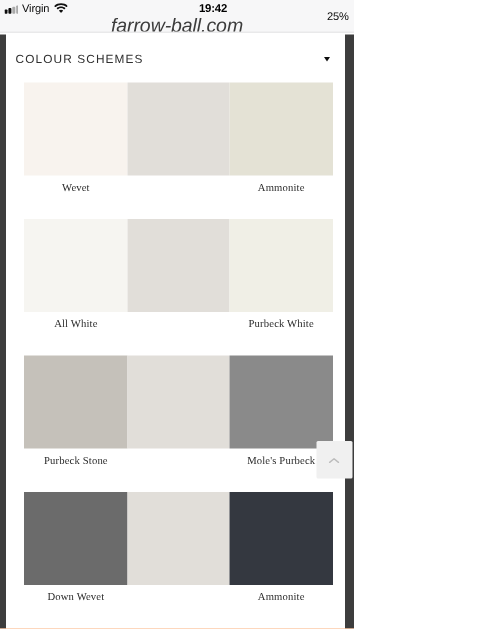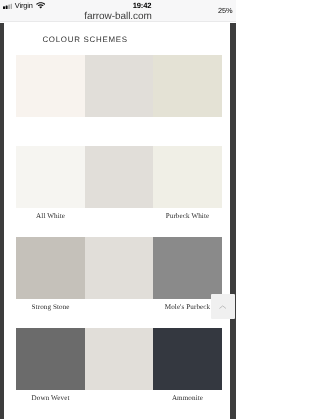--- a/index.html
+++ b/index.html
@@ -14,31 +14,31 @@
   .statusbar{position:absolute;left:0;top:0;width:236px;height:11px;}
   .sb-left{position:absolute;left:2.5px;top:0;height:11px;display:flex;align-items:center;gap:2.4px;}
   .sb-right{position:absolute;right:3px;top:0;height:11px;display:flex;align-items:center;gap:2.6px;flex-direction:column;}
   .sb-center{position:absolute;left:0;top:0;width:236px;height:11px;
              display:flex;align-items:center;justify-content:center;padding-left:24px;}
   .sb-text{font-size:7.4px;color:#0b0b0b;letter-spacing:-0.1px;line-height:11px;}
   .time{font-size:7.6px;font-weight:bold;color:#000;letter-spacing:-0.15px;line-height:11px;}
   .ic{display:block;}
   .urlbar{position:absolute;left:0;top:11px;width:236px;height:11px;
           display:flex;align-items:center;justify-content:center;}
-  .url{font-size:10px;color:#3c3c3c;letter-spacing:-0.05px;}
+  .url{font-size:13px;color:#3c3c3c;letter-spacing:-0.05px;font-style:italic;}
   .chrome-sep{position:absolute;left:0;top:21.3px;width:236px;height:0.7px;background:#e9e9ea;}
 
   
   .page{position:absolute;left:0;top:22px;width:236px;height:397px;background:#fff;}
   .edge-l{position:absolute;left:0;top:0.7px;width:4.4px;height:396.3px;background:#3d3d3d;}
   .edge-r{position:absolute;right:0;top:0.7px;width:6px;height:396.3px;background:#3d3d3d;}
 
   .sheet{position:absolute;left:4.4px;top:0;width:225.6px;height:397px;background:#fff;}
 
-  .header{position:absolute;left:0;top:2px;width:226px;height:26px;margin-left:32px;}
+  .header{position:absolute;left:0;top:2px;width:226px;height:26px;}
   .header-title{position:absolute;left:6px;top:11px;font-size:7.9px;color:#2f2f2f;
                 letter-spacing:0.74px;font-weight:normal;line-height:9px;}
   .caret{position:absolute;right:10.0px;top:14.1px;width:0;height:0;
          border-left:2.9px solid transparent;border-right:2.9px solid transparent;
          border-top:3.6px solid #0e0e0e;}
 
   .rows{position:absolute;left:0;top:33px;width:226px;}
   .row{position:relative;width:226px;height:91px;}
   .swatches{position:absolute;left:12px;top:0;width:205.3px;height:62px;display:flex;}
   .sw{flex:1;height:62px;}
@@ -107,40 +107,44 @@
         <div class="header-title">COLOUR SCHEMES</div>
         <div class="caret"></div>
       </div>
       <div class="rows">
           <div class="row">
             <div class="swatches">
               <div class="sw" style="background: rgb(248, 243, 238);"></div>
               <div class="sw" style="background: rgb(225, 222, 217);"></div>
               <div class="sw" style="background: rgb(228, 226, 213);"></div>
             </div>
+            <div class="labels">
+              <div class="lbl lbl-a">Wevet</div>
+              <div class="lbl lbl-c">Ammonite</div>
+            </div>
           </div>
           <div class="row">
             <div class="swatches">
               <div class="sw" style="background: rgb(246, 245, 241);"></div>
               <div class="sw" style="background: rgb(225, 222, 217);"></div>
               <div class="sw" style="background: rgb(240, 239, 230);"></div>
             </div>
             <div class="labels">
               <div class="lbl lbl-a">All White</div>
               <div class="lbl lbl-c">Purbeck White</div>
             </div>
           </div>
           <div class="row">
             <div class="swatches">
               <div class="sw" style="background: rgb(197, 193, 186);"></div>
               <div class="sw" style="background: rgb(225, 222, 217);"></div>
               <div class="sw" style="background: rgb(138, 138, 138);"></div>
             </div>
             <div class="labels">
-              <div class="lbl lbl-a">Strong Stone</div>
+              <div class="lbl lbl-a">Purbeck Stone</div>
               <div class="lbl lbl-c">Mole's Purbeck</div>
             </div>
           </div>
           <div class="row">
             <div class="swatches">
               <div class="sw" style="background: rgb(107, 107, 107);"></div>
               <div class="sw" style="background: rgb(225, 222, 217);"></div>
               <div class="sw" style="background: rgb(52, 56, 64);"></div>
             </div>
             <div class="labels">

